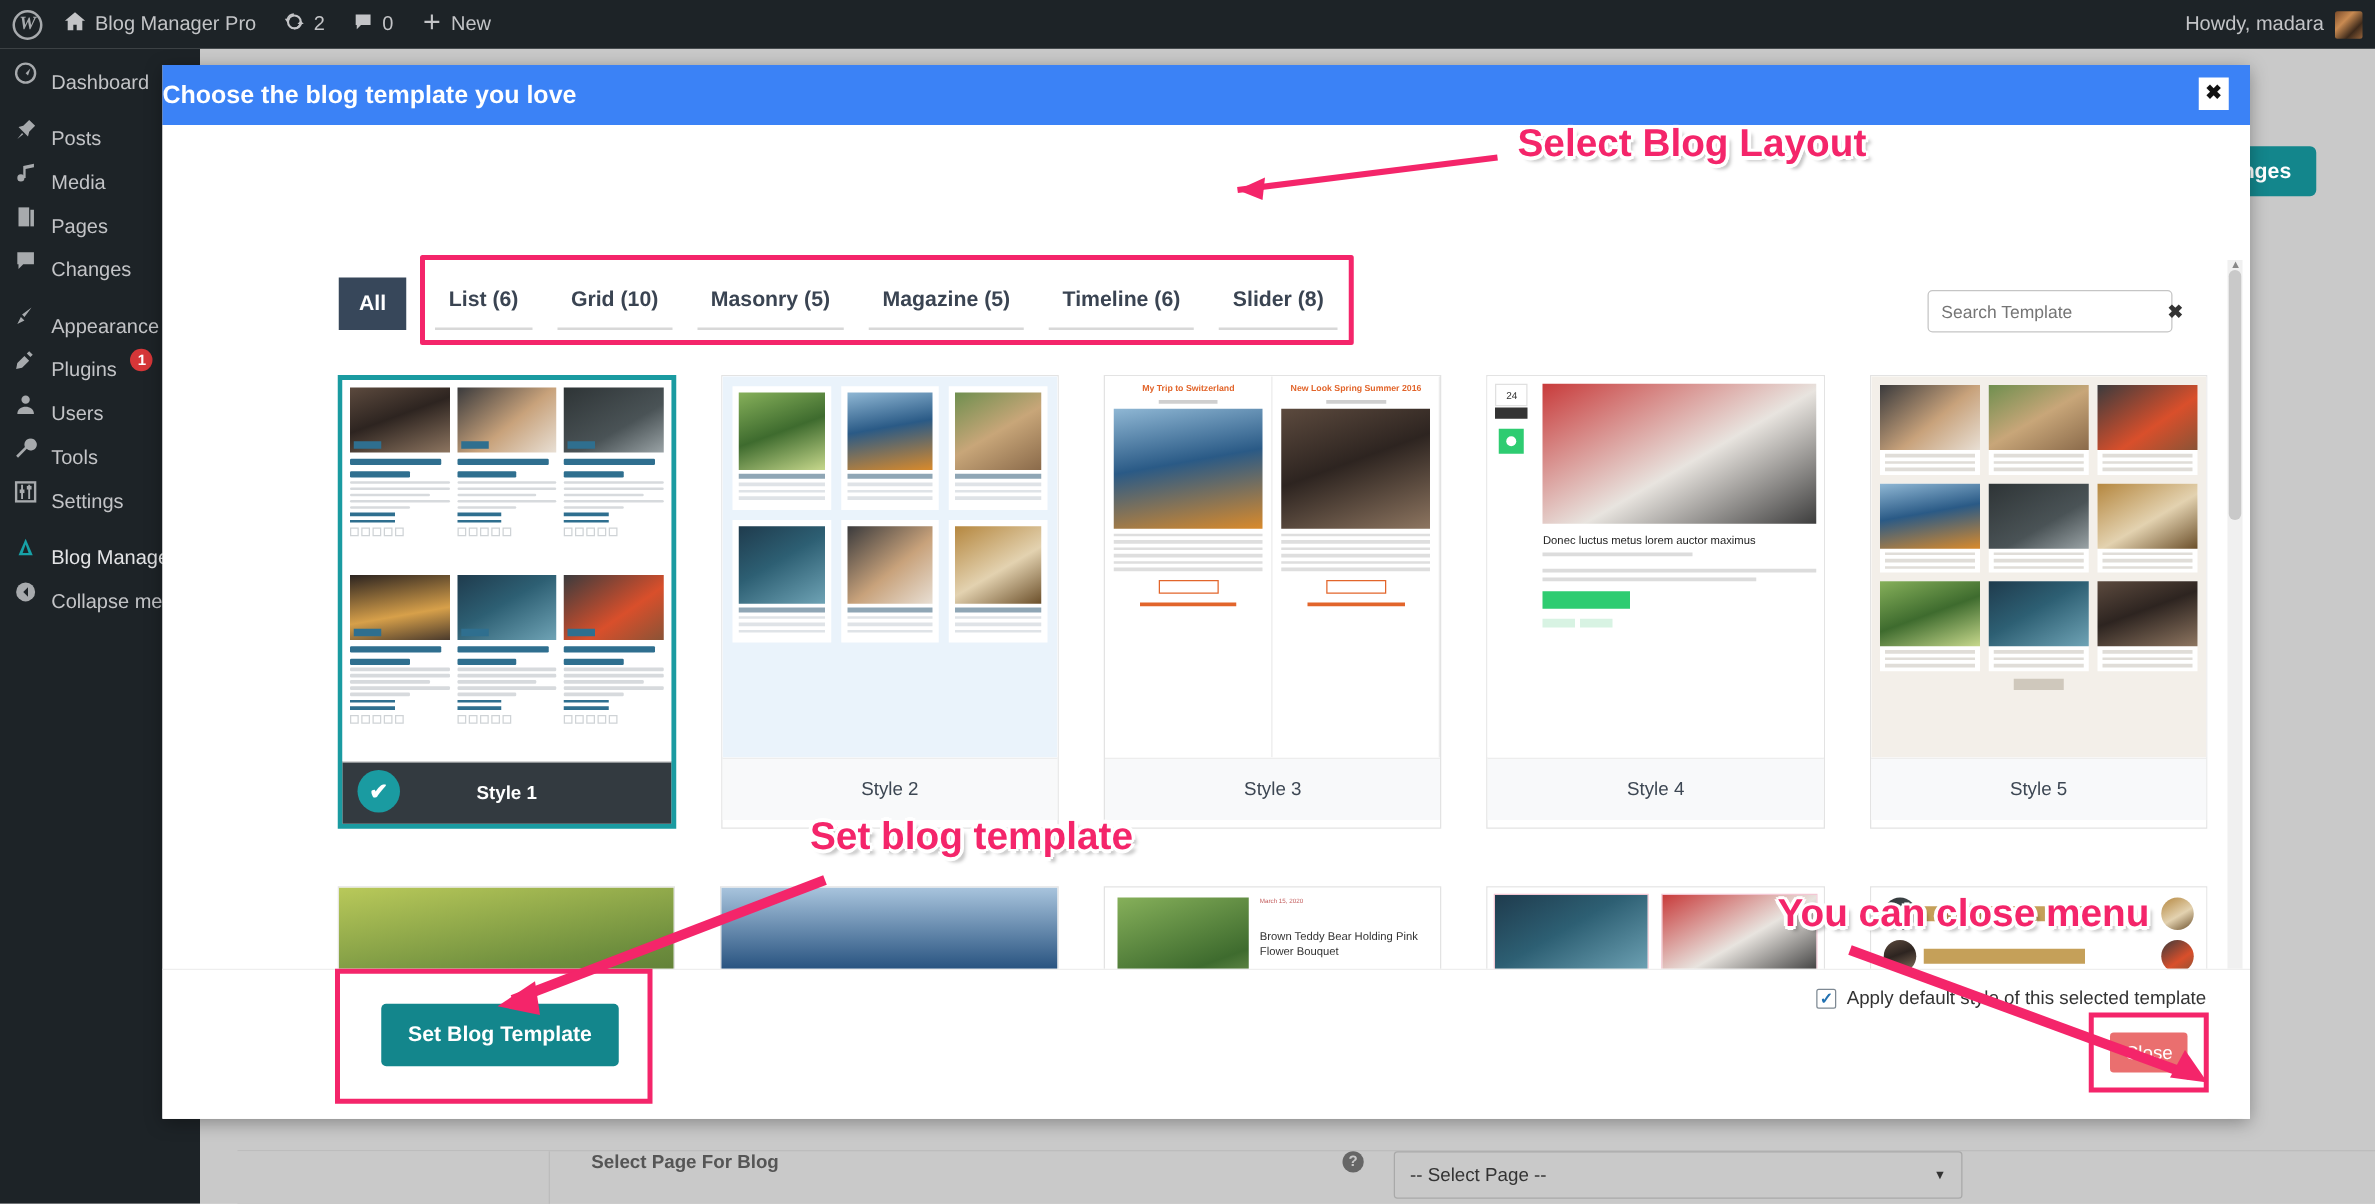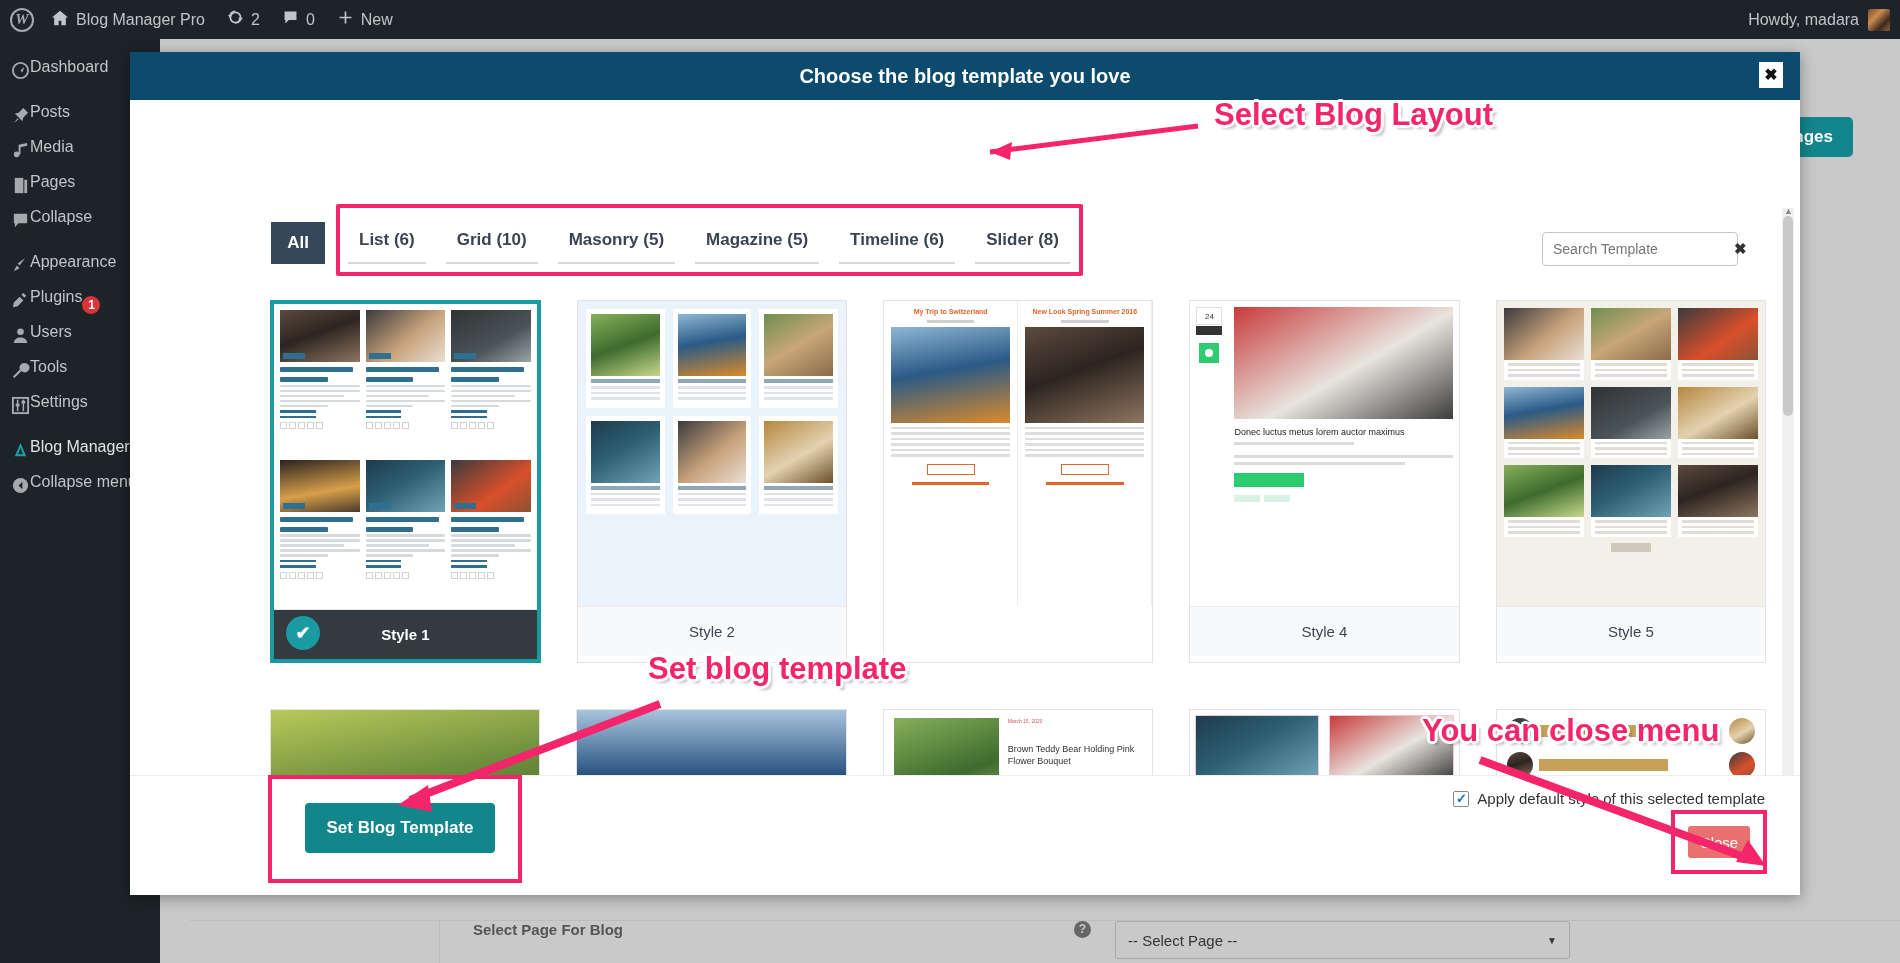--- a/index.html
+++ b/index.html
@@ -23,21 +23,21 @@
   .wp-circle { width: 24px; height: 24px; border-radius: 50%; border: 2px solid #a7aaad; display:flex; align-items:center; justify-content:center; font-family:"Liberation Serif", serif; font-size:15px; font-style:italic; font-weight:bold; color:#a7aaad; }
   .ico { display: inline-block; vertical-align: middle; }
   .avatar-sm { width: 22px; height: 22px; margin-left: 9px; border-radius: 2px;
      background: linear-gradient(135deg,#7a4b2a 0%,#c98b52 35%,#3e2a1b 70%,#95633a 100%); }
 
   
   #sidebar {
     position: absolute; top: 39px; left: 0; width: 160px; height: 924px;
     background: #1d2327; color: #c3c4c7; font-size: 16px; z-index: 40;
   }
-  .menu-item { display: flex; align-items: flex-end; height: 35px; padding: 0 0 0 11px; color: #c3c4c7; position: relative; }
+  .menu-item { display: flex; align-items: flex-start; gap: 11px; height: 35px; padding: 0 0 0 11px; color: #c3c4c7; position: relative; }
   .menu-item .mlabel { line-height: 35px; white-space: nowrap; }
   .menu-sep { height: 10px; }
   .badge-count {
     background: #d63638; color: #fff; border-radius: 10px; font-size: 12px;
     min-width: 18px; height: 18px; line-height: 18px; text-align: center; padding: 0 5px; font-weight: bold;
   }
   .menu-item.bmp .mlabel { color: #e3e4e6; }
 
   
   #pagebg { position: absolute; top: 39px; left: 160px; width: 1740px; height: 924px; background: #c9c9c9; }
@@ -60,22 +60,22 @@
     padding: 0 12px; font-size: 15px; color: #333;
   }
   .caret-dn { margin-left: auto; font-size: 10px; color: #333; }
 
   
   #modal {
     position: absolute; left: 130px; top: 52px; width: 1670px; height: 843px;
     background: #fff; box-shadow: 0 3px 14px rgba(0,0,0,.35); z-index: 60;
   }
   #modal-header {
-    height: 48px; background: #0c4a6e; color: #fff;
-    display: flex; align-items: center; justify-content: center; position: relative;
+    height: 48px; background: #3b82f6; color: #fff;
+    display: flex; align-items: center; justify-content: flex-start; position: relative;
   }
   #modal-title { font-size: 20px; font-weight: bold; }
   #modal-x {
     position: absolute; right: 17px; top: 10px; width: 24px; height: 26px;
     background: #fff; color: #111; font-size: 16px; font-weight: bold;
     display: flex; align-items: center; justify-content: center; line-height: 1;
   }
   #modal-body { position: relative; height: 795px; background: #fff; overflow: hidden; }
   #tab-all {
     position: absolute; left: 141px; top: 122px; width: 54px; height: 42px;
@@ -346,21 +346,21 @@
           </svg>
       </span>
       <span class="mlabel">Pages</span>
     </div>
     <div class="menu-item">
       <span class="ico">
         <svg width="19" height="19" viewBox="0 0 20 20">
             <path fill="#a7aaad" d="M3 3h14v10H8l-4 4v-4H3z"></path>
           </svg>
       </span>
-      <span class="mlabel">Collapse</span>
+      <span class="mlabel">Changes</span>
     </div>
     <div class="menu-sep"></div>
 
     <div class="menu-item">
       <span class="ico">
         <svg width="19" height="19" viewBox="0 0 20 20">
             <path fill="#a7aaad" d="M15 2 7 8l2 2 6-8zM6 10l-3 6 6-3z"></path>
           </svg>
       </span>
       <span class="mlabel">Appearance</span>
@@ -684,20 +684,23 @@
                     <div class="s3l"></div>
                     <div class="s3l"></div>
                     <div class="s3l"></div>
                     <div class="s3l"></div>
                     <div class="s3l"></div>
                   <div class="s3btn"></div>
                     <div class="s3cat"></div>
                 </div>
               </div>
             </div>
+            <div class="cap">
+              <span>Style 3</span>
+            </div>
           </div>
 
           <div class="card">
             <div class="thumb">
               <div class="s4">
                 <div class="s4rail">
                   <div class="s4date">24</div>
                   <div class="s4mo"></div>
                   <div class="s4dot">
                       <span></span>

